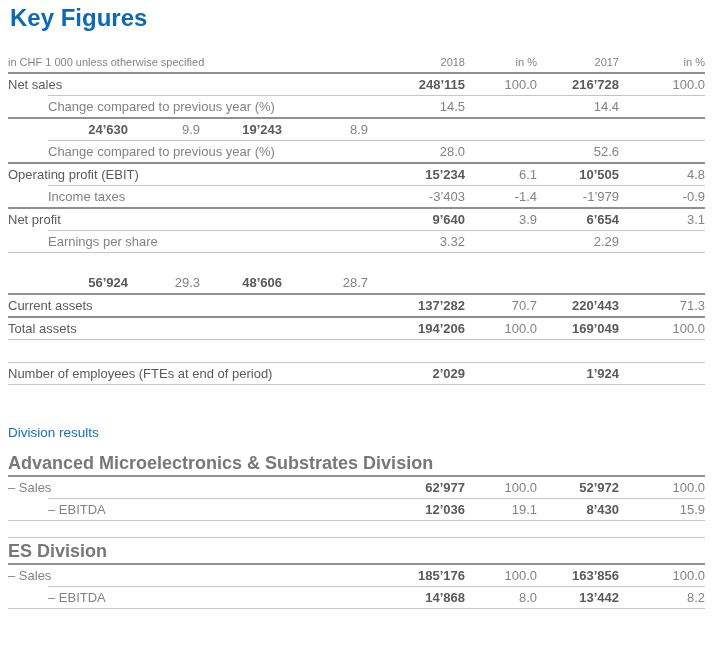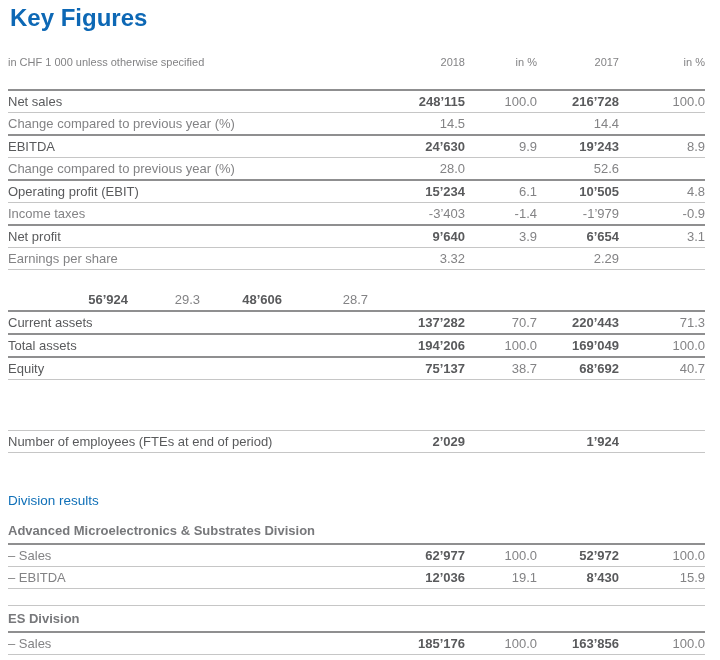--- a/index.html
+++ b/index.html
@@ -15,45 +15,45 @@
   }
   .page{padding:8px 15px 0 8px;width:720px;}
   h1.title{
     font-size:24px;line-height:20px;font-weight:bold;color:var(--title-blue);
     margin:0 0 28px 2px;
   }
   .table{width:697px;}
   .thead{
     display:flex;align-items:baseline;
     font-size:11px;line-height:13px;color:var(--blue);
-    padding-bottom:20px;border-bottom:2px solid var(--rule-strong);
+    padding-bottom:3px;border-bottom:2px solid var(--rule-strong);
   }
   .row{
     display:flex;align-items:baseline;
     font-size:13px;line-height:14px;
     padding:4px 0 3px 0;
   }
-  .rule-light{border-top:1px solid var(--rule-light);}
+  .rule-light{border-top:1px solid var(--rule-light);margin-left:40px;}
   .rule-strong{border-top:2px solid var(--rule-strong);}
   .cell-label{flex:1;text-align:left;color:var(--gray);padding-right:6px;}
   .cell-label.bold{font-weight:normal;color:var(--dark);}
   .num{text-align:right;color:var(--gray);}
   .num.bold{font-weight:bold;color:var(--dark);}
   .col-a{width:120px;} .col-b{width:72px;} .col-c{width:82px;} .col-d{width:86px;}
   .section{width:697px;}
   .close-light{border-bottom:1px solid var(--rule-light);}
   .sec-balance{margin-top:19px;}
-  .sec-employees{margin-top:50px;border-top:1px solid var(--rule-light);}
+  .sec-employees{margin-top:22px;border-top:1px solid var(--rule-light);}
   h2.division-heading{
     font-size:13.5px;line-height:15px;font-weight:normal;color:var(--blue);
     margin:40px 0 12px 0;
   }
   .group{width:697px;}
   .grp-head{
-    font-size:13px;line-height:14px;font-weight:bold;color:var(--div-gray);
+    font-size:18px;line-height:14px;font-weight:bold;color:var(--div-gray);
     padding:4px 0 5px 0;border-bottom:2px solid var(--rule-strong);
   }
   .grp-es{margin-top:16px;border-top:1px solid var(--rule-light);padding-top:2px;}
 </style>
 </head>
 <body>
 
 <div class="page">
 
   <h1 class="title">Key Figures</h1>
@@ -75,21 +75,20 @@
           <div class="num col-d">100.0</div>
         </div>
         <div class="row rule-light">
           <div class="cell-label">Change compared to previous year (%)</div>
           <div class="num col-a">14.5</div>
           <div class="num col-b"></div>
           <div class="num col-c">14.4</div>
           <div class="num col-d"></div>
         </div>
         <div class="row rule-strong">
-          <div class="cell-label bold">EBITDA</div>
           <div class="num col-a bold">24’630</div>
           <div class="num col-b">9.9</div>
           <div class="num col-c bold">19’243</div>
           <div class="num col-d">8.9</div>
         </div>
         <div class="row rule-light">
           <div class="cell-label">Change compared to previous year (%)</div>
           <div class="num col-a">28.0</div>
           <div class="num col-b"></div>
           <div class="num col-c">52.6</div>
@@ -138,27 +137,20 @@
           <div class="num col-c bold">220’443</div>
           <div class="num col-d">71.3</div>
         </div>
         <div class="row rule-strong">
           <div class="cell-label bold">Total assets</div>
           <div class="num col-a bold">194’206</div>
           <div class="num col-b">100.0</div>
           <div class="num col-c bold">169’049</div>
           <div class="num col-d">100.0</div>
         </div>
-        <div class="row rule-strong">
-          <div class="cell-label bold">Equity</div>
-          <div class="num col-a bold">75’137</div>
-          <div class="num col-b">38.7</div>
-          <div class="num col-c bold">68’692</div>
-          <div class="num col-d">40.7</div>
-        </div>
       </div>
     <div class="section sec-employees close-light">
         <div class="row">
           <div class="cell-label bold">Number of employees (FTEs at end of period)</div>
           <div class="num col-a bold">2’029</div>
           <div class="num col-b"></div>
           <div class="num col-c bold">1’924</div>
           <div class="num col-d"></div>
         </div>
       </div>

